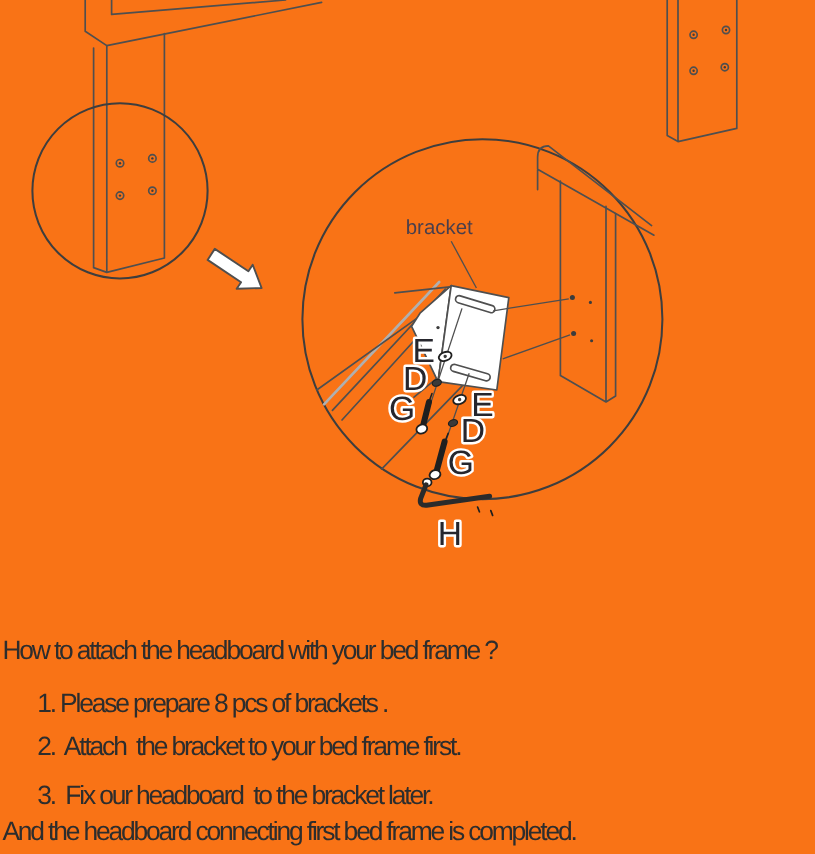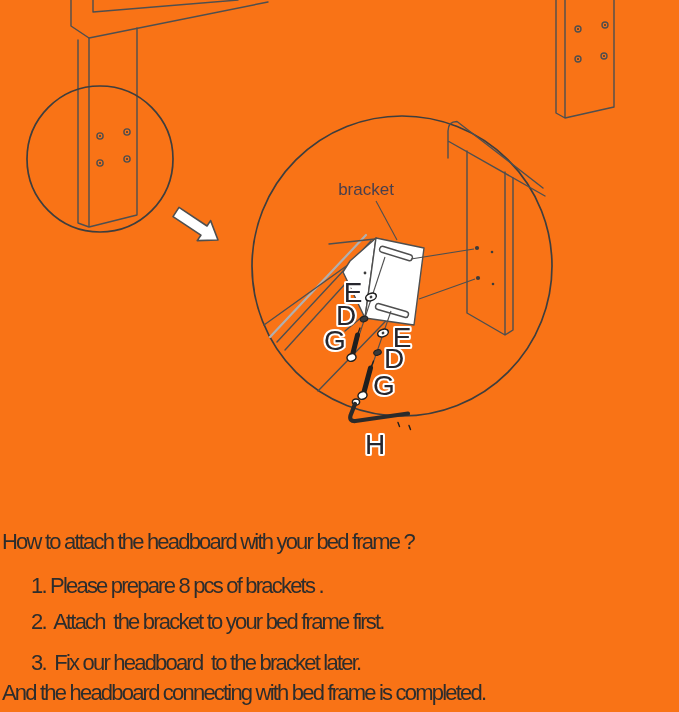--- a/index.html
+++ b/index.html
@@ -140,16 +140,16 @@
       <text class="part-label" x="384" y="395">G</text>
       <text class="part-label" x="375" y="454">H</text>
     </g>
   </svg>
 
   <div>
     <div class="txt" style="left:2px;top:527px;">How to attach the headboard with your bed frame ?</div>
     <div class="txt" style="left:31px;top:571px;">1. Please prepare 8 pcs of brackets .</div>
     <div class="txt" style="left:31px;top:607px;">2.  Attach  the bracket to your bed frame first.</div>
     <div class="txt" style="left:31px;top:648px;">3.  Fix our headboard  to the bracket later.</div>
-    <div class="txt" style="left:2px;top:678px;">And the headboard connecting with bed frame is completed.</div>
+    <div class="txt" style="left:2px;top:678px;">And the headboard connecting first bed frame is completed.</div>
   </div>
 
 </div>
 
 </body></html>

